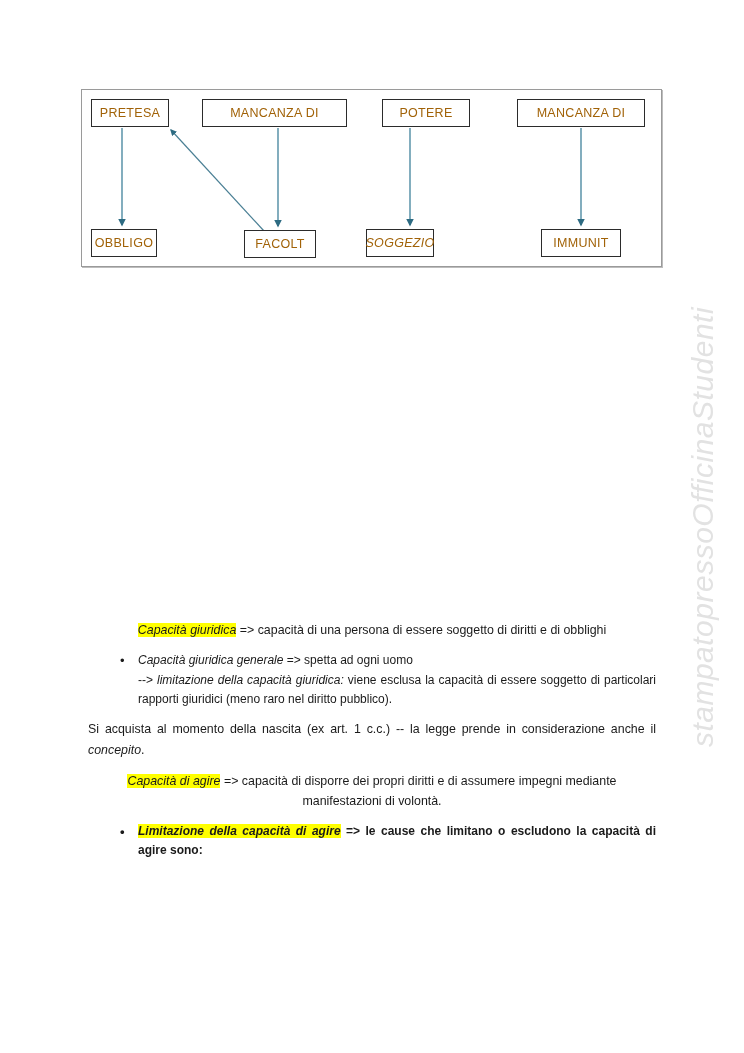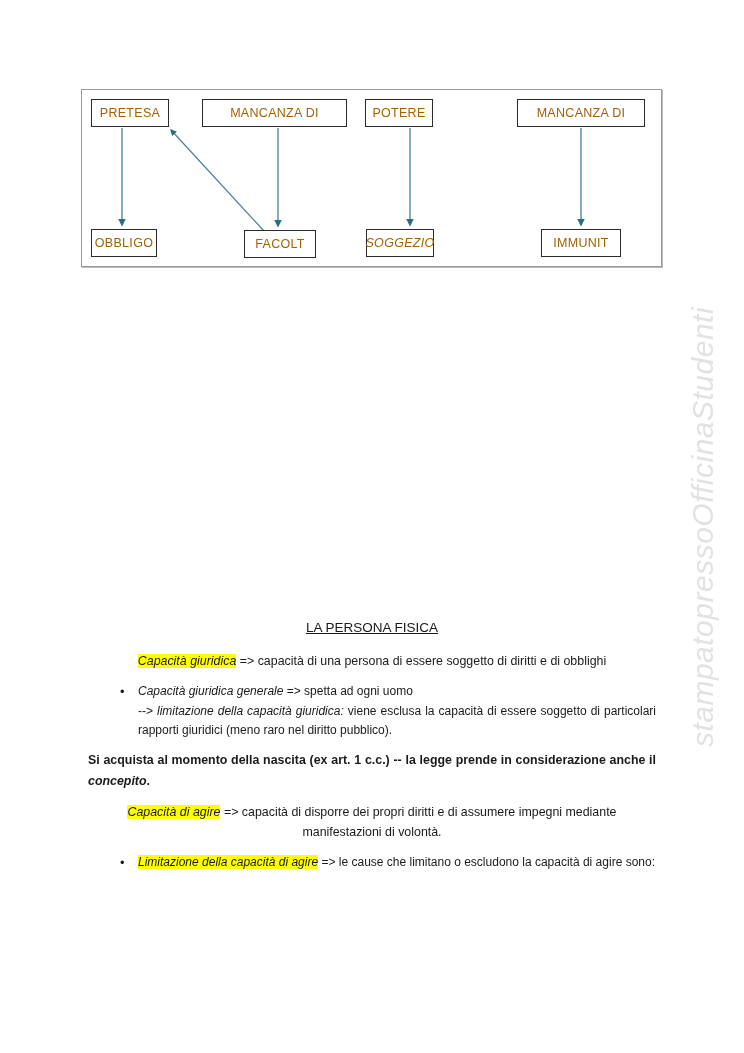--- a/index.html
+++ b/index.html
@@ -98,21 +98,20 @@
     margin: 0 0 16px 0;
   }
   .para {
     font-size: 12.4px;
     line-height: 1.62;
     margin: 0 0 11px 0;
     text-align: center;
   }
   .para.just {
     text-align: justify;
-    font-weight: bold;
   }
   .tight {
     margin-bottom: 2px;
   }
   .hl {
     background: #ffff00;
     font-style: italic;
   }
   .it {
     font-style: italic;
@@ -170,21 +169,21 @@
 
     <line x1="182" y1="141" x2="89" y2="40" stroke="#4a7f94" stroke-width="1.2" marker-end="url(#ahead)"></line>
   </svg>
 
   <div class="node-box" style="left:9px; top:9px; width:78px;">
     <span>PRETESA</span>
   </div>
   <div class="node-box" style="left:120px; top:9px; width:145px;">
     <span>MANCANZA DI</span>
   </div>
-  <div class="node-box" style="left:283px; top:9px; width:68px;align-items:center;">
+  <div class="node-box" style="left:300px; top:9px; width:88px;align-items:center;">
     <span>POTERE</span>
   </div>
   <div class="node-box" style="left:435px; top:9px; width:128px;">
     <span>MANCANZA DI</span>
   </div>
 
   <div class="node-box" style="left:9px; top:139px; width:66px;">
     <span>OBBLIGO</span>
   </div>
   <div class="node-box" style="left:162px; top:140px; width:72px;">
@@ -193,35 +192,34 @@
   <div class="node-box" style="left:284px; top:139px; width:68px;font-style:italic;">
     <span>SOGGEZIO</span>
   </div>
   <div class="node-box" style="left:459px; top:139px; width:80px;">
     <span>IMMUNIT</span>
   </div>
 </div>
 
 <div id="doc-body">
 
-  <div class="doc-subtitle">LA PERSONA FISICA</div>
 
   <p class="para"><span class="hl">Capacità giuridica</span><span> =&gt; capacità di una persona di essere soggetto di diritti e di obblighi</span></p>
 
   <ul class="bullets">
     <li>
       <span class="it">Capacità giuridica generale</span><span> =&gt; spetta ad ogni uomo</span>
       <span class="sub-line"><span class="arrow-lit">--&gt; </span><span class="it">limitazione della capacità giuridica:</span><span> viene esclusa la capacità di essere soggetto di particolari rapporti giuridici (meno raro nel diritto pubblico).</span></span>
     </li>
   </ul>
 
 
   <p class="para just"><span>Si acquista al momento della nascita (ex art. 1 c.c.) -- la legge prende in considerazione anche il </span><span class="it">concepito</span><span>.</span></p>
 
   <p class="para"><span class="hl">Capacità di agire</span><span> =&gt; capacità di disporre dei propri diritti e di assumere impegni mediante manifestazioni di volontà.</span></p>
 
   <ul class="bullets">
-    <li style="text-align:justify;">
+    <li style="text-align:justify;font-weight:bold;">
       <span class="hl">Limitazione della capacità di agire</span><span> =&gt; le cause che limitano o escludono la capacità di agire sono:</span>
     </li>
   </ul>
 
 </div>
 
 </body></html>

